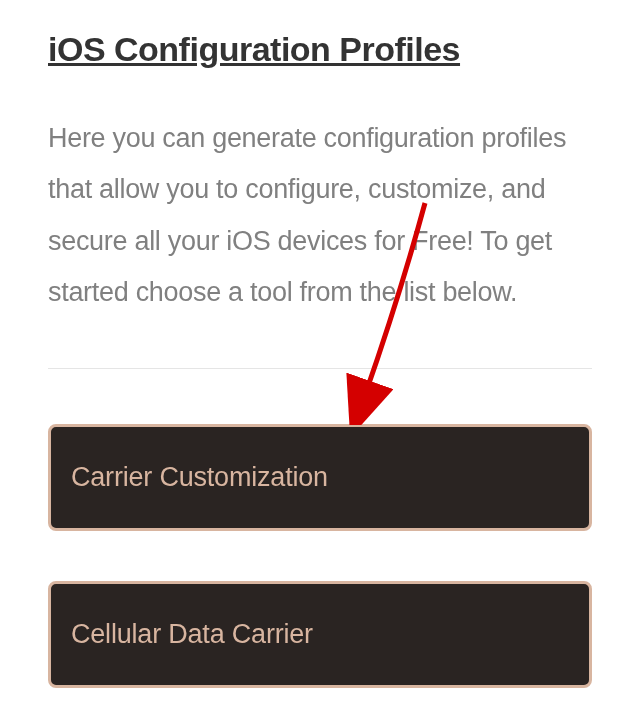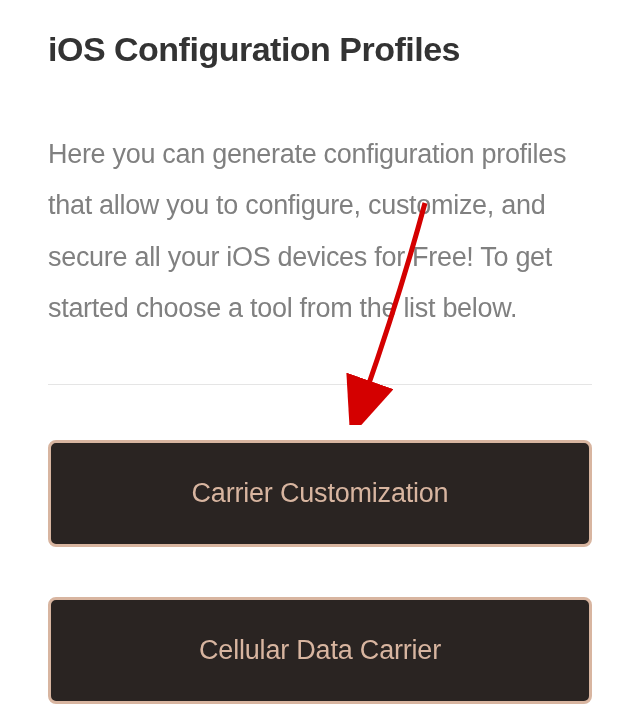--- a/index.html
+++ b/index.html
@@ -13,21 +13,22 @@
       width: 640px;
       height: 725px;
       padding: 30px 48px;
       overflow: hidden;
     }
     .page-title {
       font-size: 34px;
       font-weight: 600;
       color: #333333;
       letter-spacing: -0.5px;
-      margin-bottom: 60px;
+      margin-bottom: 44px;
+      text-decoration: underline;
     }
     .intro-text {
       font-size: 27px;
       font-weight: 300;
       color: #808080;
       line-height: 1.9;
       letter-spacing: -0.3px;
       margin-bottom: 50px;
     }
     .divider {
@@ -36,21 +37,21 @@
       margin-bottom: 55px;
     }
     .button {
       display: block;
       width: 100%;
       background: #2a2422;
       border: 3px solid #d8b5a0;
       border-radius: 8px;
       padding: 35px 20px;
       margin-bottom: 50px;
-      text-align: center;
+      text-align: left;
       cursor: pointer;
       font-size: 27px;
       font-weight: 300;
       color: #d8b5a0;
       letter-spacing: -0.2px;
       font-family: inherit;
     }
     .arrow-container {
       position: absolute;
       pointer-events: none;

